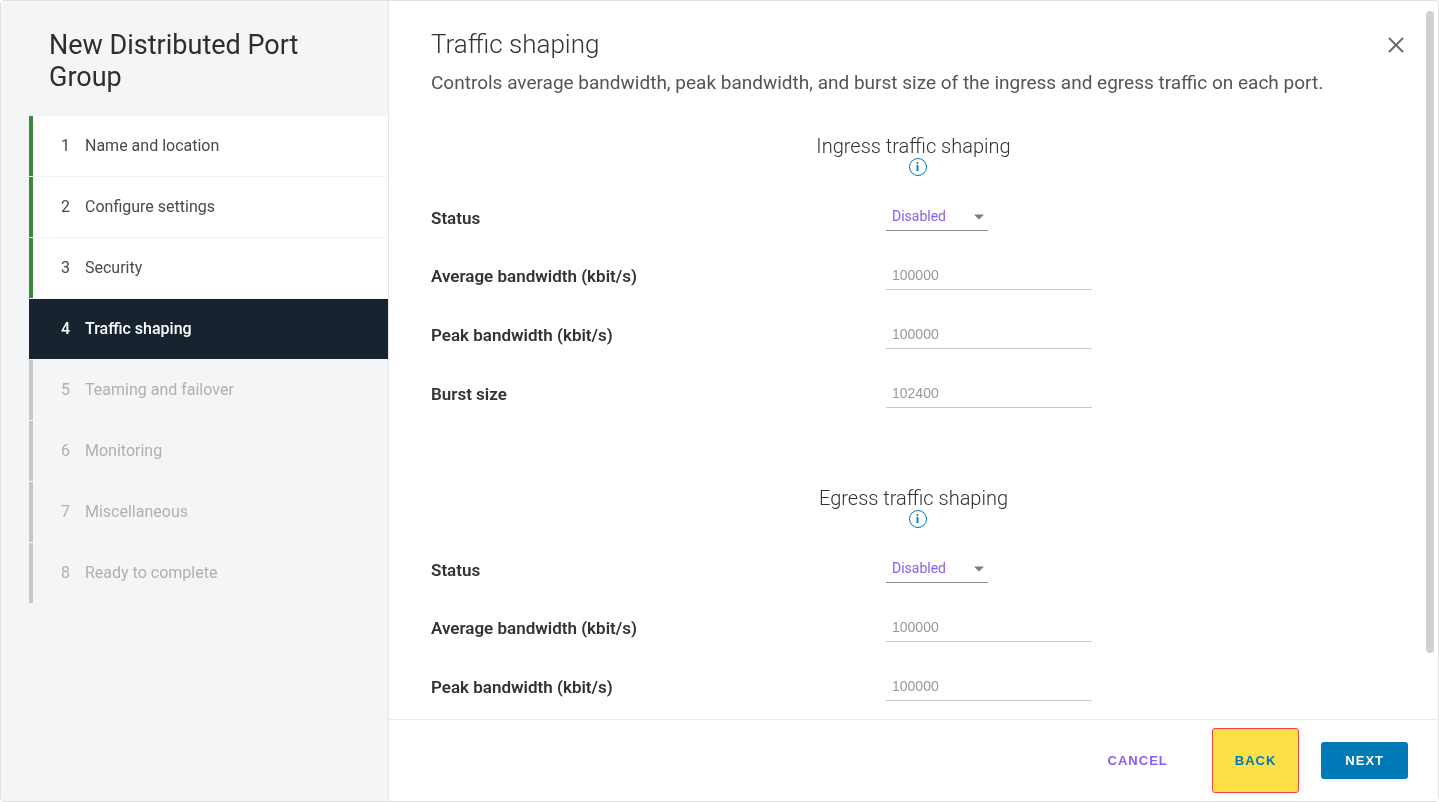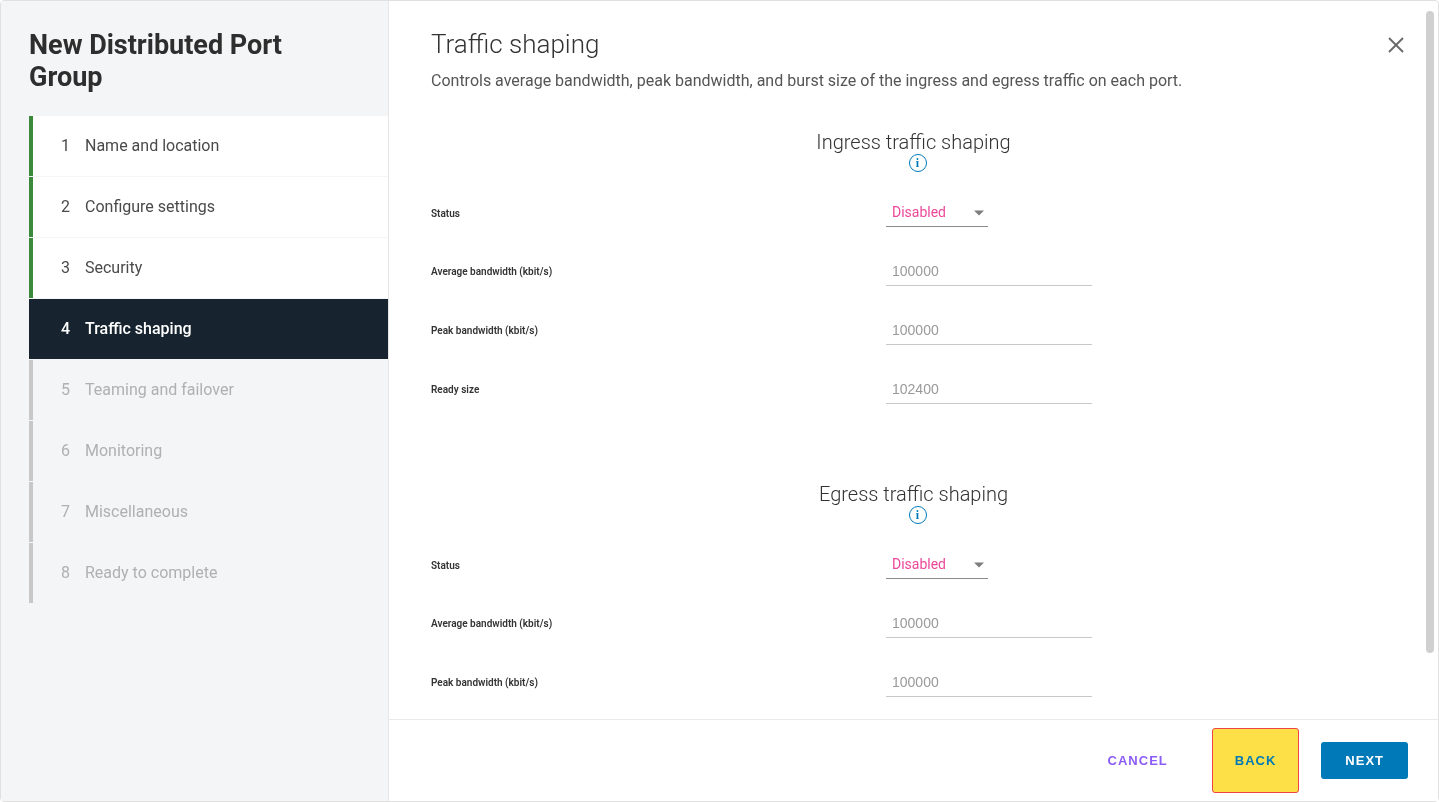--- a/index.html
+++ b/index.html
@@ -27,24 +27,25 @@
     .sidebar {
       width: 388px;
       background: #f4f5f6;
       border-right: 1px solid #e6e6e6;
       display: flex;
       flex-direction: column;
       flex-shrink: 0;
     }
     .sidebar-title {
       font-size: 27px;
-      font-weight: 700;
+      font-weight: 400;
       color: #2e2e2e;
       padding: 28px 28px 22px 28px;
       line-height: 1.2;
+      margin-left: 20px;
     }
     .steps {
       display: flex;
       flex-direction: column;
       padding-left: 28px;
     }
     .step {
       display: flex;
       align-items: center;
       height: 60px;
@@ -90,21 +91,21 @@
       overflow-y: auto;
       padding: 28px 42px 10px 42px;
     }
     .page-title {
       font-size: 26px;
       font-weight: 300;
       color: #333;
       margin-bottom: 12px;
     }
     .page-desc {
-      font-size: 16px;
+      font-size: 19px;
       color: #555;
       margin-bottom: 40px;
     }
     .section-title {
       display: flex;
       align-items: center;
       font-size: 20px;
       font-weight: 300;
       color: #333;
       margin-bottom: 28px;
@@ -125,34 +126,34 @@
       font-style: normal;
       font-family: Georgia, serif;
     }
     .form-row {
       display: flex;
       align-items: center;
       margin-bottom: 30px;
     }
     .form-label {
       width: 455px;
-      font-size: 10px;
+      font-size: 17px;
       font-weight: 600;
       color: #333;
     }
     .form-control {
       flex: 0 0 206px;
     }
     .select-ctl {
       position: relative;
       width: 102px;
       border-bottom: 1px solid #8b8b8b;
       padding: 4px 18px 6px 6px;
       font-size: 14px;
-      color: #ec4899;
+      color: #8b5cf6;
       cursor: pointer;
     }
     .select-ctl::after {
       content: "";
       position: absolute;
       right: 4px;
       top: 50%;
       transform: translateY(-50%);
       width: 0;
       height: 0;
@@ -324,21 +325,21 @@
       </div>
 
       <div class="form-row">
         <div class="form-label">Peak bandwidth (kbit/s)</div>
         <div class="form-control">
           <input class="text-input" type="text" placeholder="100000" style="">
         </div>
       </div>
 
       <div class="form-row">
-        <div class="form-label">Ready size</div>
+        <div class="form-label">Burst size</div>
         <div class="form-control">
           <input class="text-input" type="text" placeholder="102400" style="">
         </div>
       </div>
 
       <div class="section-gap"></div>
 
       <div class="section-title">
         <span>Egress traffic shaping</span>
         <span class="info-icon">i</span>

